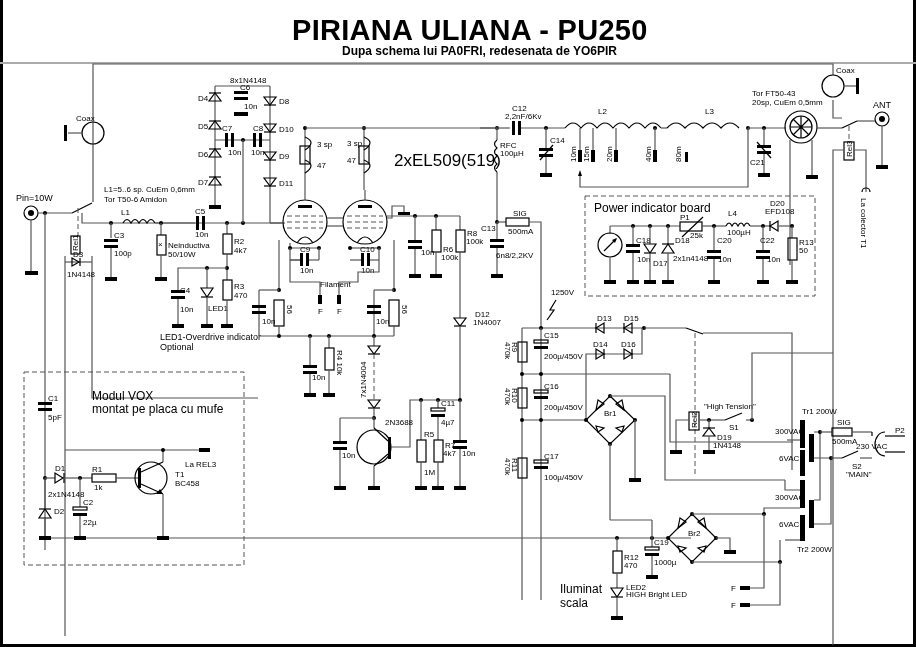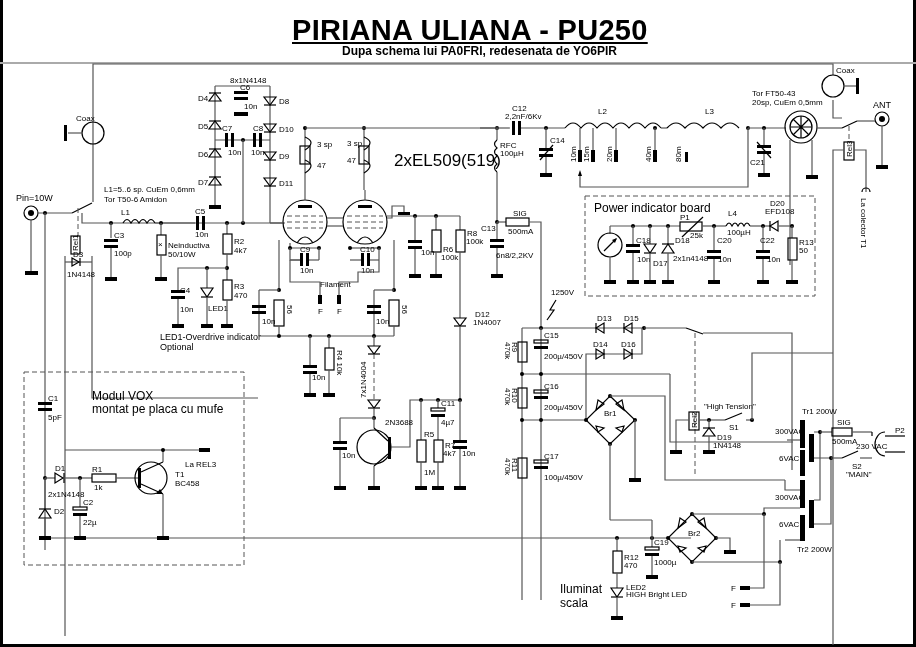--- a/index.html
+++ b/index.html
@@ -1,20 +1,20 @@
 <!DOCTYPE html>
 <html><head>
 <meta charset="utf-8">
 <style>
   html,body{margin:0;padding:0;background:#fff;}
   body{width:916px;height:647px;overflow:hidden;position:relative;font-family:"Liberation Sans",sans-serif;}
   .edge-l{position:absolute;left:0;top:0;width:3px;height:647px;background:#000;}
   .edge-r{position:absolute;right:0;top:0;width:3px;height:647px;background:#000;}
   .edge-b{position:absolute;left:0;bottom:0;width:916px;height:3px;background:#000;}
-  .title{position:absolute;left:292px;top:14px;font-size:29px;font-weight:bold;letter-spacing:0.3px;color:#000;white-space:nowrap;text-decoration:underline;}
+  .title{position:absolute;left:292px;top:14px;font-size:29px;font-weight:bold;letter-spacing:0.3px;color:#000;white-space:nowrap;}
   .subtitle{position:absolute;left:318px;top:44px;font-size:12px;font-weight:bold;color:#000;white-space:nowrap;padding-left:24px;}
   .hr{position:absolute;left:0;top:62px;width:916px;height:2px;background:#aaa;}
   svg{position:absolute;left:0;top:0;}
   svg text{font-family:"Liberation Sans",sans-serif;fill:#000;}
   .w{stroke:#555;stroke-width:1.2;fill:none;}
   .k{stroke:#000;stroke-width:1.2;fill:none;}
   .g{fill:#000;}
   .dash{stroke:#555;stroke-width:1;fill:none;stroke-dasharray:5,3;}
   .lab{font-size:8px;}
   .labm{font-size:9px;}

